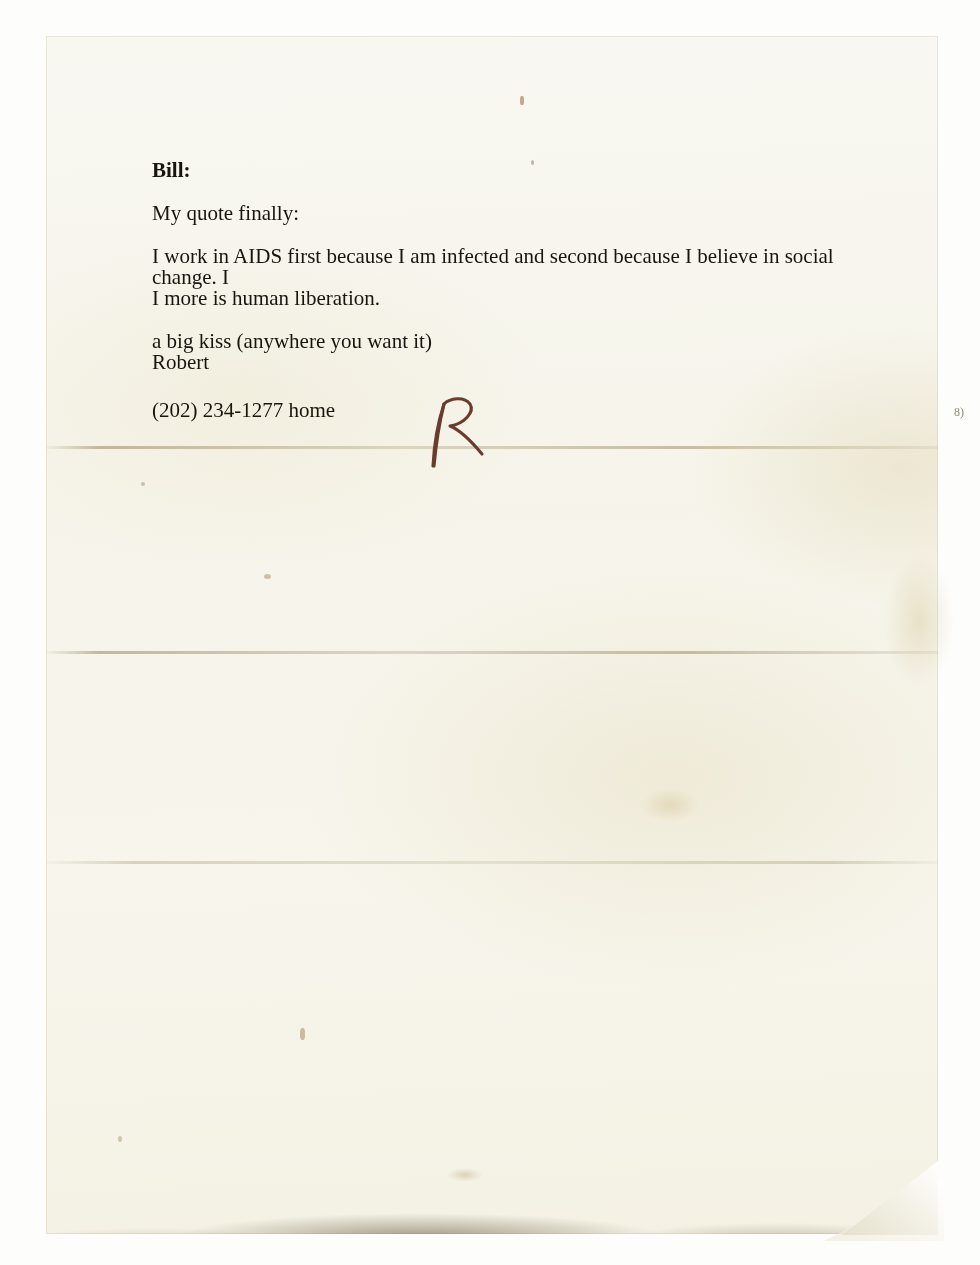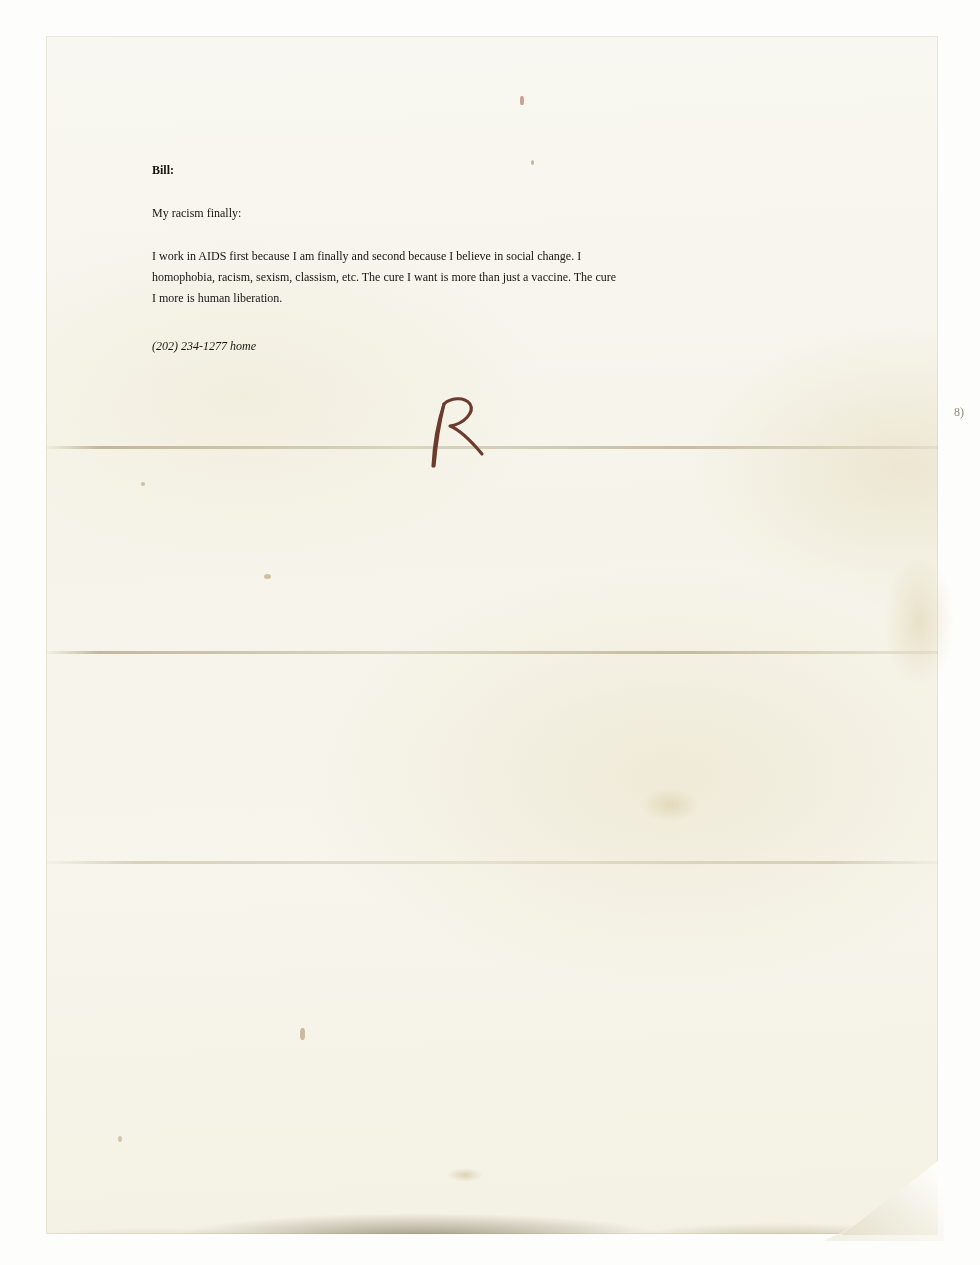--- a/index.html
+++ b/index.html
@@ -90,27 +90,27 @@
   
   .speck { position: absolute; border-radius: 50%; pointer-events: none; }
 
   
   .letter {
     position: absolute;
     left: 152px;
     top: 160px;
     width: 740px;
     color: #181510;
-    font-size: 12px;
+    font-size: 21px;
     line-height: 21px;
   }
   .letter p { margin: 0 0 22px 0; }
   .bold { font-weight: bold; }
   .block-quote { width: 730px; }
-  .contact { margin-top: 26px; line-height: 22px; font-style: italic; }
+  .contact { margin-top: 26px; line-height: 22px; }
 
   
   .signature {
     position: absolute;
     left: 420px;
     top: 392px;
     width: 78px;
     height: 80px;
     pointer-events: none;
   }
@@ -142,25 +142,28 @@
   <div class="speck" style="left:264px; top:574px; width:7px; height:5px; background:rgba(166,140,84,0.50);"></div>
   <div class="speck" style="left:300px; top:1028px; width:5px; height:12px; background:rgba(150,120,74,0.45); border-radius:40%;"></div>
   <div class="speck" style="left:118px; top:1136px; width:4px; height:6px; background:rgba(150,124,80,0.40);"></div>
   <div class="speck" style="left:141px; top:482px; width:4px; height:4px; background:rgba(140,116,74,0.40);"></div>
   <div class="speck" style="left:447px; top:1168px; width:36px; height:14px; background:radial-gradient(ellipse, rgba(176,152,96,0.35), rgba(176,152,96,0) 70%);"></div>
   <div class="speck" style="left:640px; top:788px; width:60px; height:34px; background:radial-gradient(ellipse, rgba(198,176,116,0.30), rgba(198,176,116,0) 70%);"></div>
   <div class="speck" style="left:884px; top:556px; width:70px; height:130px; background:radial-gradient(ellipse, rgba(200,180,120,0.30), rgba(200,180,120,0) 72%);"></div>
 
   <div class="letter">
     <p class="bold">Bill:</p>
-    <p>My racism finally:</p>
+    <p>My quote finally:</p>
     <div class="block-quote" style="margin-bottom:22px;">
-      <div>I work in AIDS first because I am finally and second because I believe in social change.  I</div>
-      <div>homophobia, racism, sexism, classism, etc.  The cure I want is more than just a vaccine. The cure</div>
+      <div>I work in AIDS first because I am infected and second because I believe in social change.  I</div>
       <div>I more is human liberation.</div>
+    </div>
+    <div>
+      <div>a big kiss (anywhere you want it)</div>
+      <div>Robert</div>
     </div>
     <div class="contact">
       <div>(202) 234-1277 home</div>
     </div>
   </div>
 
   <svg class="signature" viewBox="0 0 78 80">
     <g fill="none" stroke="#6b3b2e" stroke-width="3.1" stroke-linecap="round" stroke-linejoin="round">
       <path d="M14 74 C16 52 20 28 24 12 C30 6 44 4 50 12 C55 20 44 32 30 34 C40 38 52 50 62 62"></path>
       <path d="M24 12 C18 30 14 54 13 74"></path>

